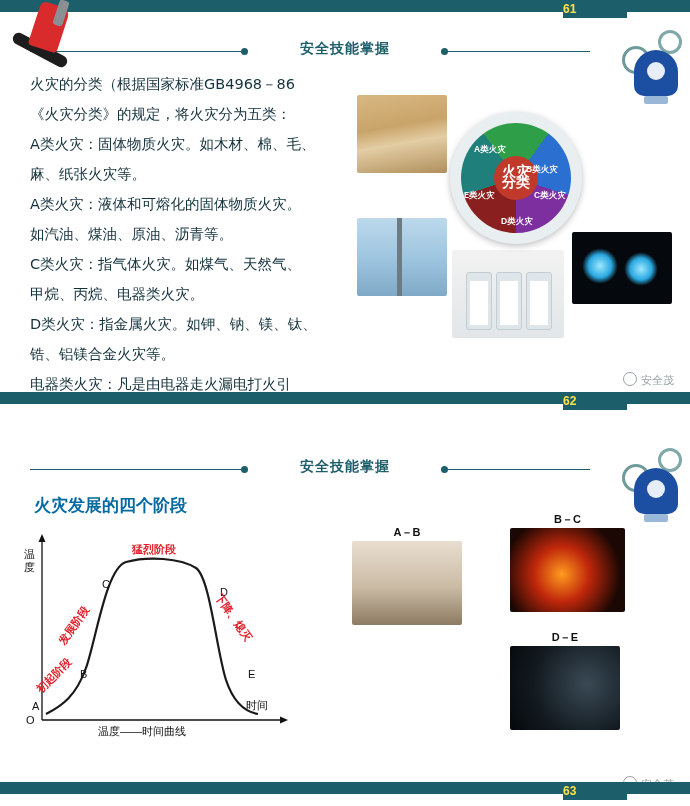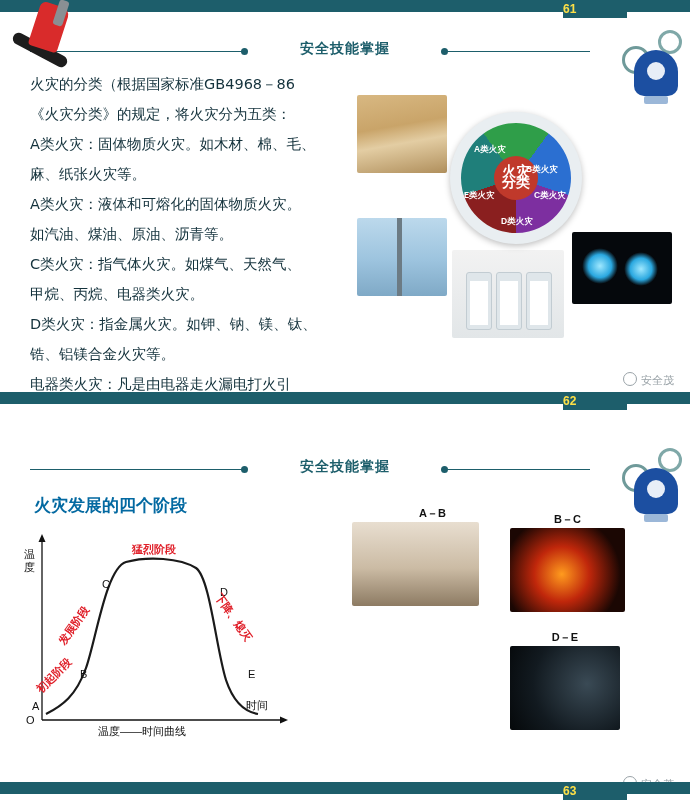--- a/index.html
+++ b/index.html
@@ -234,21 +234,21 @@
     <div class="clab" style="left:82px;top:50px;">C</div>
     <div class="clab" style="left:200px;top:58px;">D</div>
     <div class="clab" style="left:228px;top:140px;">E</div>
 
     <div class="clab red" style="left:12px;top:140px;transform:rotate(-45deg);">初起阶段</div>
     <div class="clab red" style="left:32px;top:90px;transform:rotate(-55deg);">发展阶段</div>
     <div class="clab red" style="left:112px;top:14px;">猛烈阶段</div>
     <div class="clab red" style="left:186px;top:82px;transform:rotate(55deg);">下降、熄灭</div>
   </div>
 
-  <div class="imgcell" style="left:352px;top:88px;width:110px;height:104px;padding-left:17px;">
+  <div class="imgcell" style="left:352px;top:107px;width:110px;height:104px;">
     <div class="cap">A－B</div>
     <div class="pic pic-ab"></div>
   </div>
   <div class="imgcell" style="left:510px;top:94px;width:115px;height:104px;">
     <div class="cap">B－C</div>
     <div class="pic pic-bc"></div>
   </div>
   <div class="imgcell" style="left:510px;top:212px;width:110px;height:104px;">
     <div class="cap">D－E</div>
     <div class="pic pic-de"></div>

